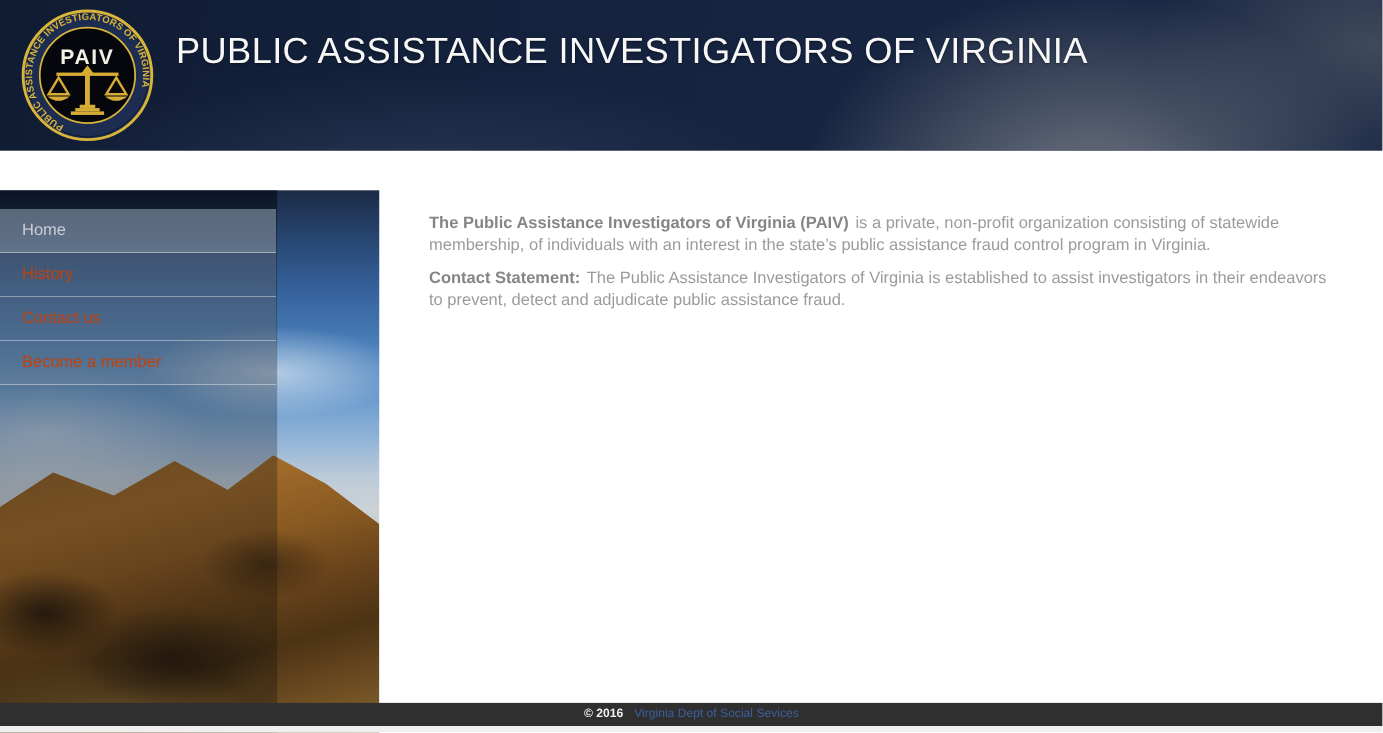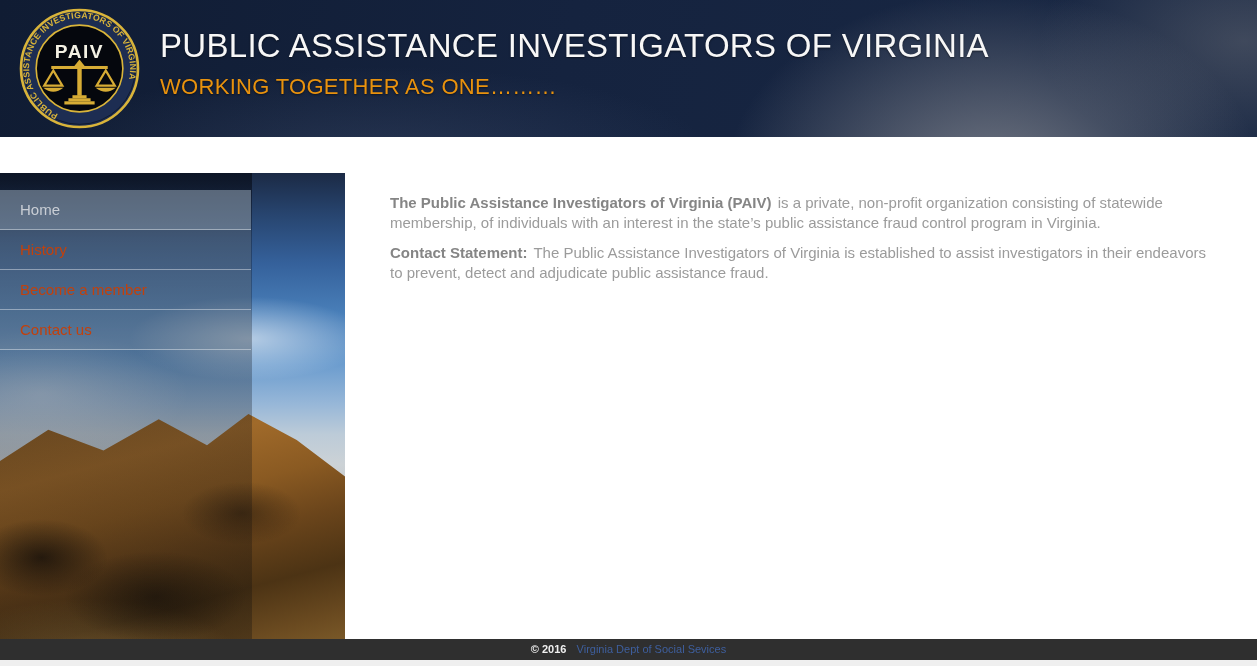--- a/index.html
+++ b/index.html
@@ -120,36 +120,35 @@
           <path d="M86 62 L77 77 L95 77 Z" fill="none" stroke="#d7ac35" stroke-width="2.2"></path>
           <path d="M76 79 Q86 87 96 79 Z"></path>
           <rect x="53" y="86.5" width="14" height="3"></rect>
           <rect x="49" y="89.5" width="22" height="3"></rect>
           <rect x="45" y="92.5" width="30" height="3.2"></rect>
         </g>
       </svg>
     </div>
     <div class="title-block">
       <h1 class="site-title">PUBLIC ASSISTANCE INVESTIGATORS OF VIRGINIA</h1>
-      <div class="site-tagline">WORKING TOGETHER AS ONE………</div>
     </div>
   </header>
 
   <div class="body-area">
 
     <div class="left-bg">
       <div class="mountain"></div>
       <div class="left-dark-overlay"></div>
     </div>
 
     <nav class="sidebar">
       <div class="sidebar-item active">Home</div>
       <div class="sidebar-item">History</div>
+      <div class="sidebar-item">Contact us</div>
       <div class="sidebar-item">Become a member</div>
-      <div class="sidebar-item">Contact us</div>
     </nav>
 
 
     <main class="content">
       <p><strong>The Public Assistance Investigators of Virginia (PAIV)</strong><span class="after-bold"> is a private, non-profit organization consisting of statewide membership, of individuals with an interest in the state’s public assistance fraud control program in Virginia.</span></p>
       <p><strong>Contact Statement:</strong><span class="after-bold"> The Public Assistance Investigators of Virginia is established to assist investigators in their endeavors to prevent, detect and adjudicate public assistance fraud.</span></p>
     </main>
 
   </div>
 

